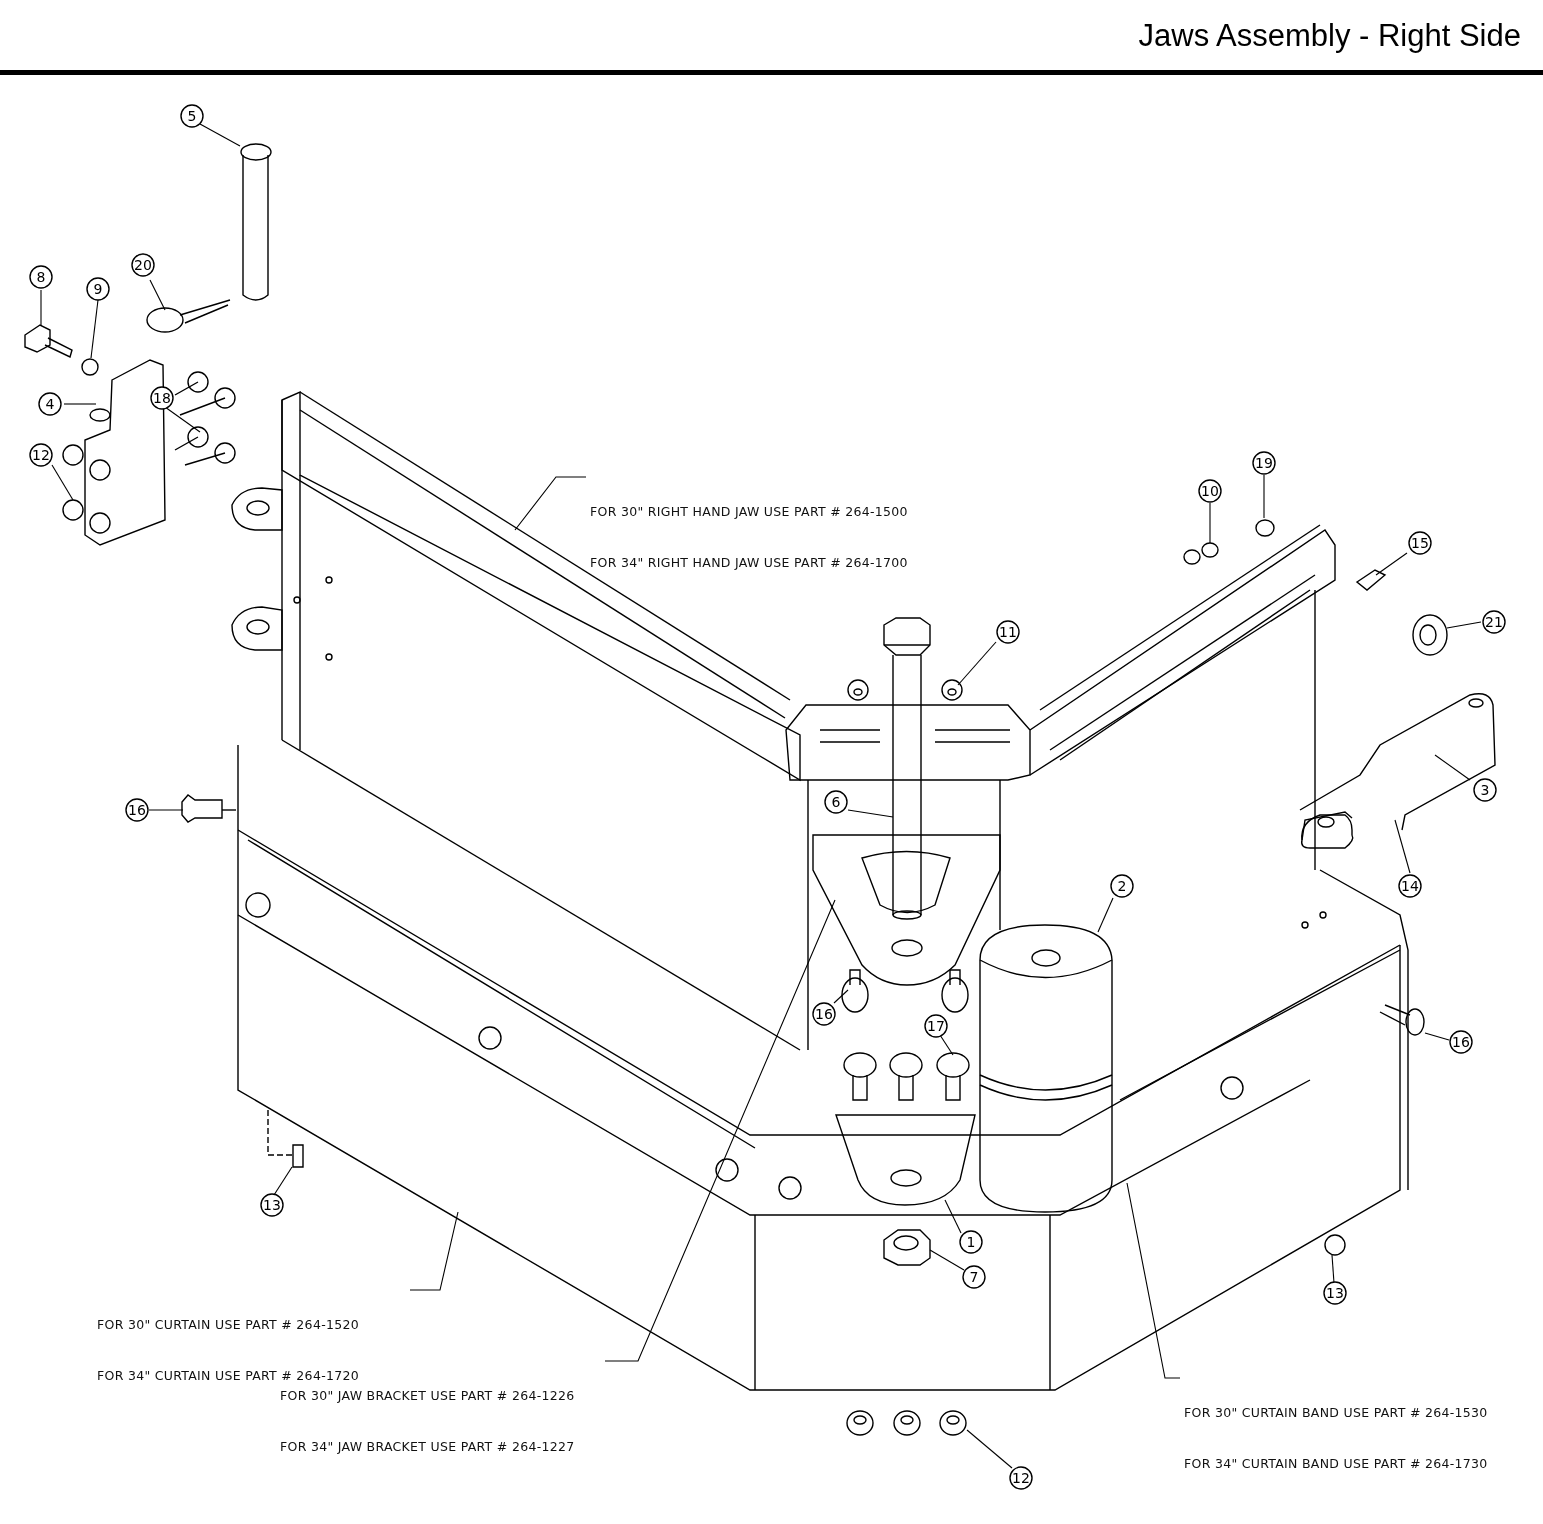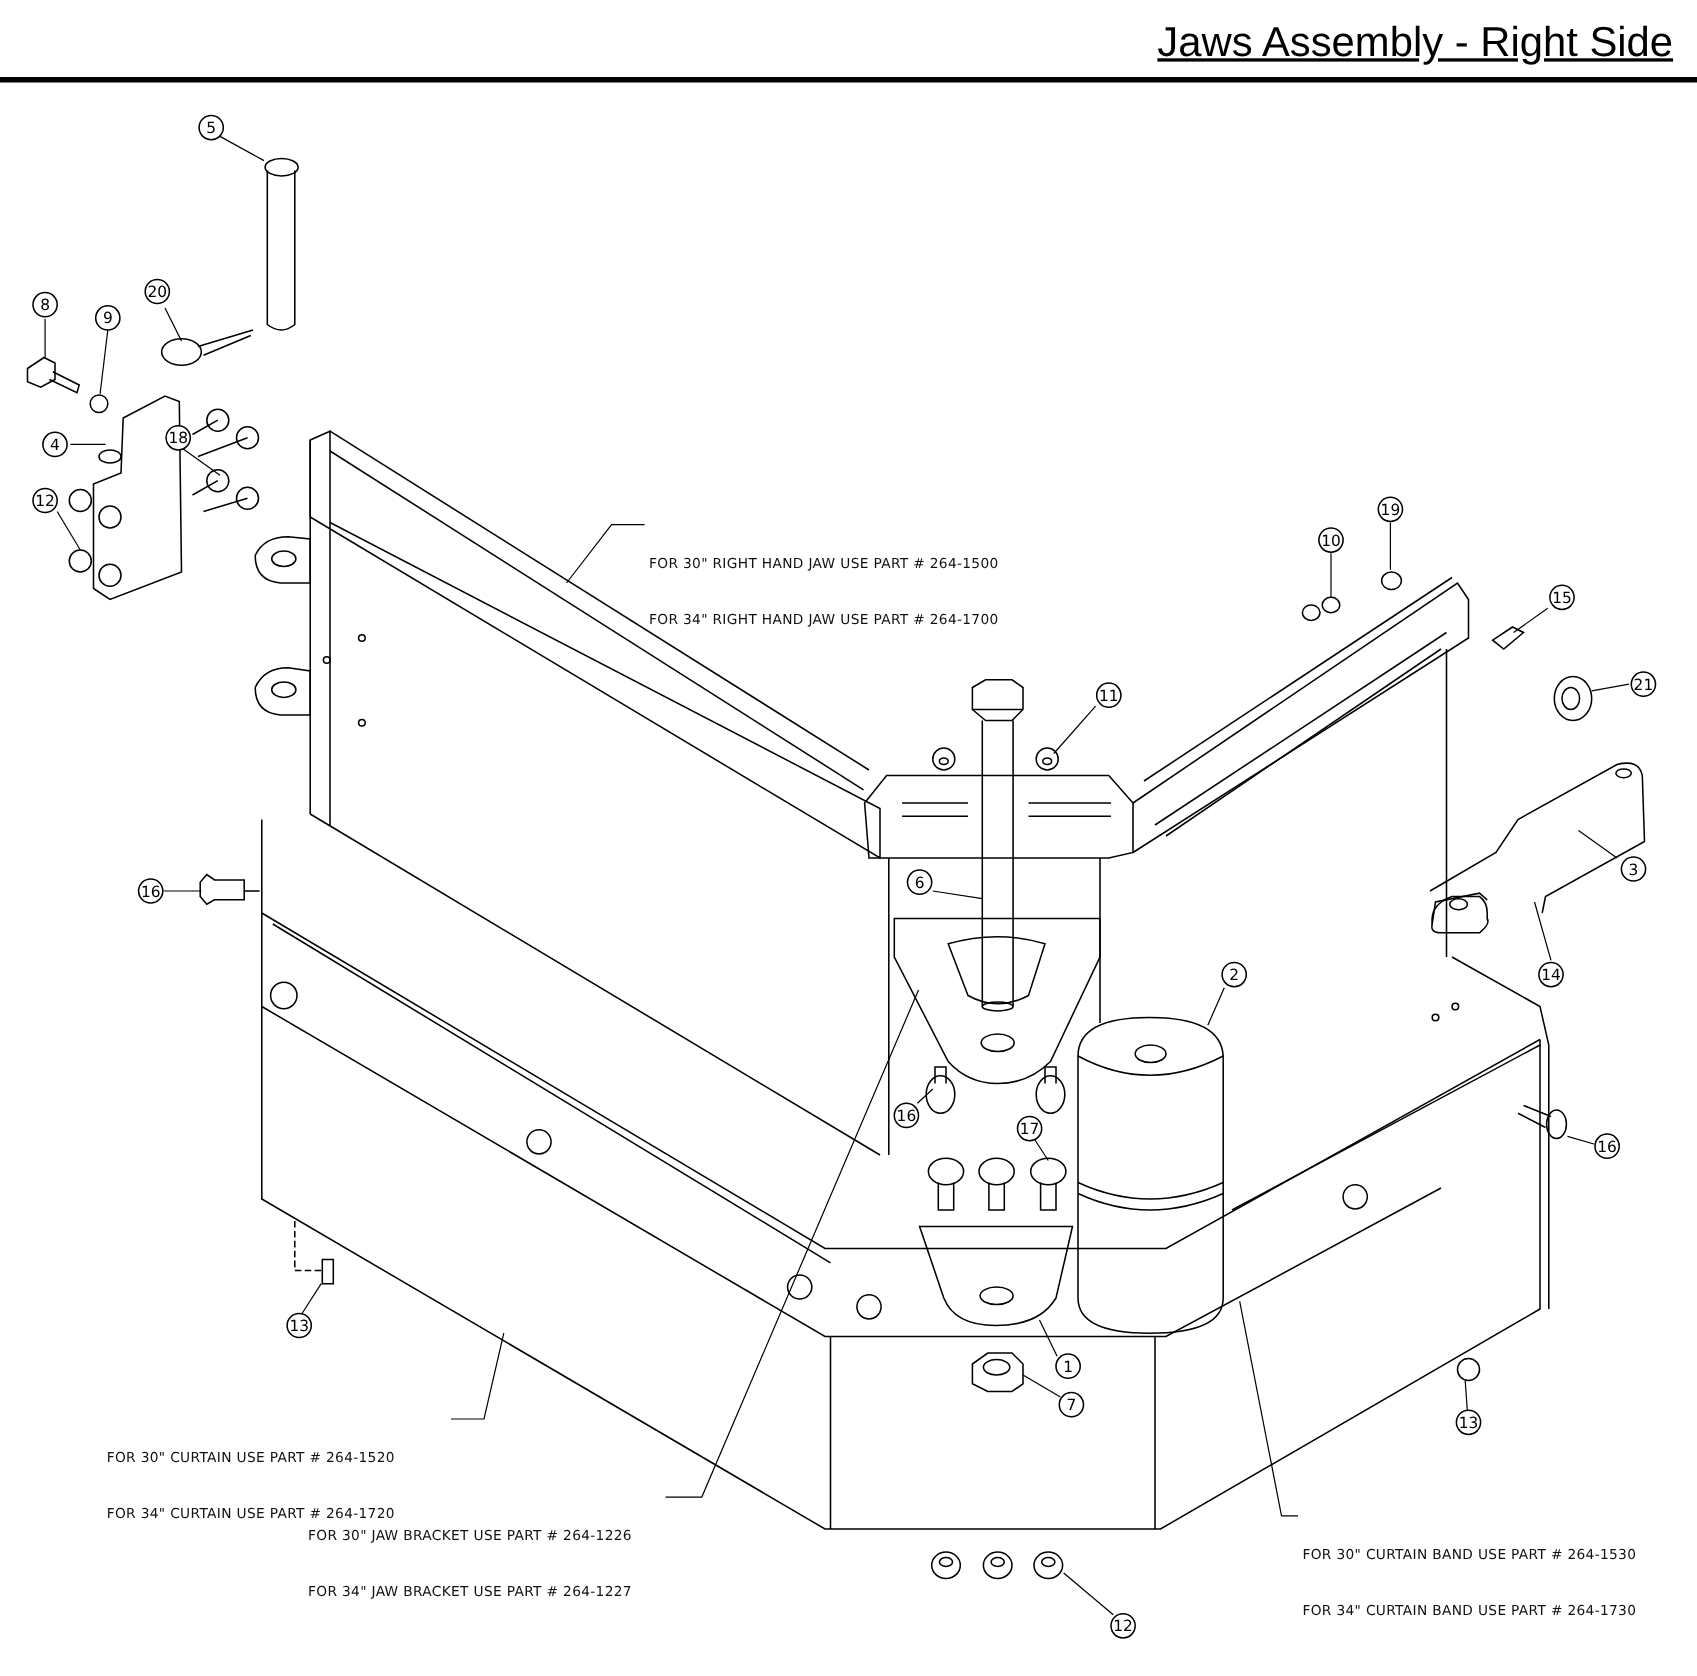--- a/index.html
+++ b/index.html
@@ -1,17 +1,17 @@
 <!DOCTYPE html>
 <html><head>
 <meta charset="utf-8">
 <style>
   html, body { margin:0; padding:0; background:#ffffff; }
   body { width:1543px; height:1524px; position:relative; overflow:hidden; font-family:"Liberation Sans", sans-serif; }
-  .title { position:absolute; right:22px; top:18px; font-size:38px; color:#000; font-family:"Liberation Sans", sans-serif;text-decoration:underline; }
+  .title { position:absolute; right:22px; top:18px; font-size:31px; color:#000; font-family:"Liberation Sans", sans-serif; }
   .rule { position:absolute; left:0; top:70px; width:1543px; height:5px; background:#000; }
   svg#drawing { position:absolute; left:0; top:0; }
   .note { position:absolute; font-family:"DejaVu Sans", sans-serif; font-size:12.5px; line-height:17px; color:#111; white-space:pre; letter-spacing:0.3px; }
   .balloon-text { font-family:"DejaVu Sans", sans-serif; font-size:14px; fill:#000; }
 </style>
 </head>
 <body>
 
 <div class="title">Jaws Assembly - Right Side</div>
 <div class="rule"></div>

